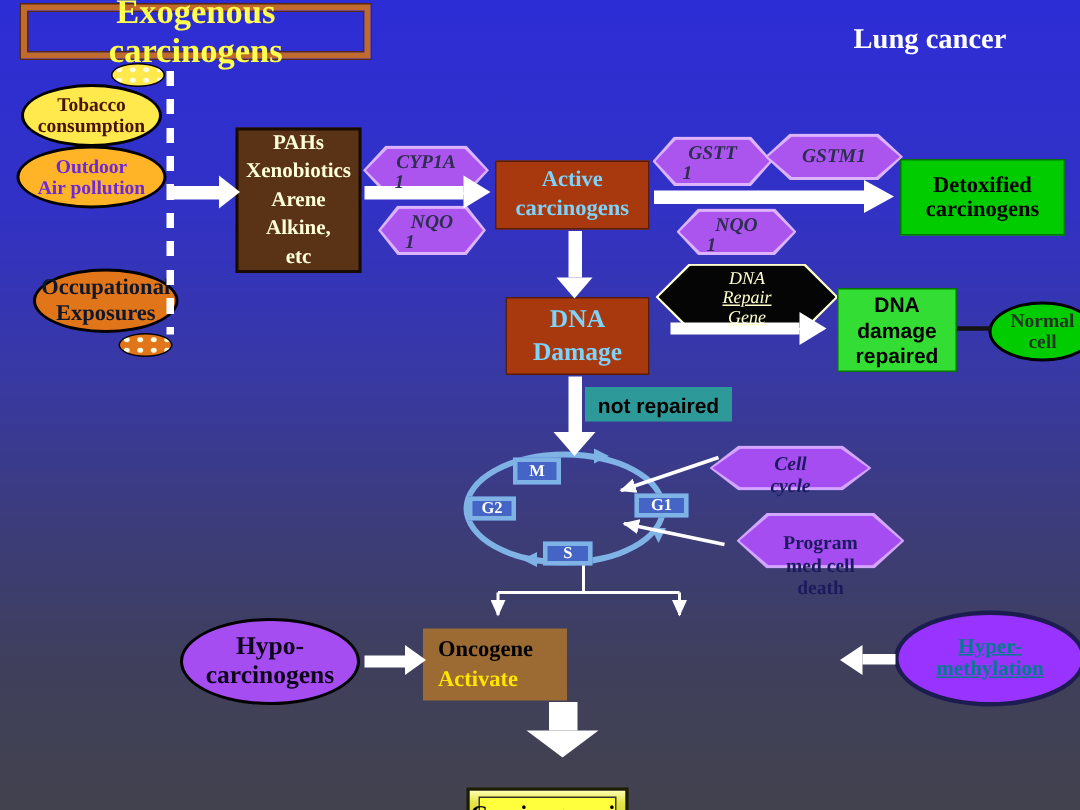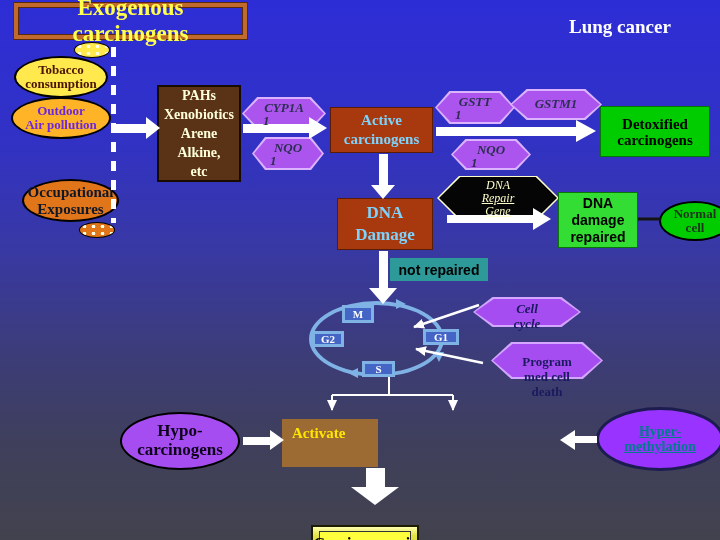--- a/index.html
+++ b/index.html
@@ -145,20 +145,21 @@
     <div class="hexbg" style="inset:2px;background:#a64df2"></div>
     <span class="hexlabel pre ctr b" style="color:#1a1a5e;font-size:13px;line-height:15px;padding-top:12px">Program
 med cell
 death</span>
   </div>
 
   <div class="abs ctr pre oval" style="left:120px;top:412px;width:120px;height:58px;background:#a64df2;font-size:17px;color:#0d021a">Hypo-
 carcinogens</div>
 
   <div class="abs brown" style="left:282px;top:419px;width:96px;height:48px;font-size:15px;line-height:20px;padding:4px 0 0 10px">
+    <span style="display:block">Oncogene</span>
     <span style="display:block" class="yellowtxt">Activate</span>
   </div>
 
 
   <div class="abs ctr pre oval b" style="left:596px;top:407px;width:128px;height:64px;background:#9933ff;border:3px solid #1c1c50;font-size:14px;color:#007d8a;text-decoration:underline">Hyper-
 methylation</div>
 
   <div class="abs" style="left:311px;top:525px;width:108px;height:38px;border:2px solid #1c1c00;background:linear-gradient(180deg,#ffffb0 0%,#e3e345 25%,#caca30 100%)">
     <div class="abs ctr b" style="inset:4px 6px;background:#ffff3d;border:1px solid #333;font-size:16px;color:#000">Carcinogenesis</div>
   </div>

